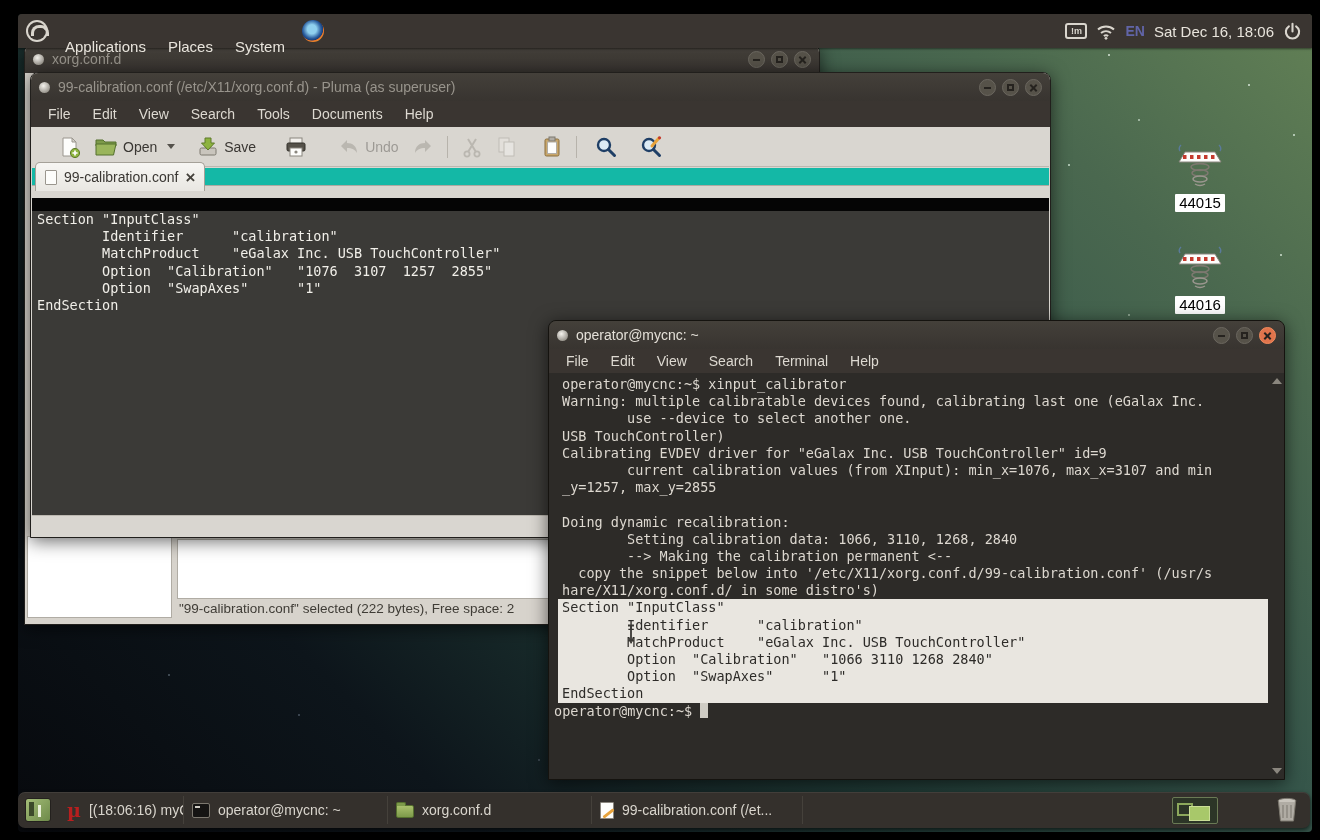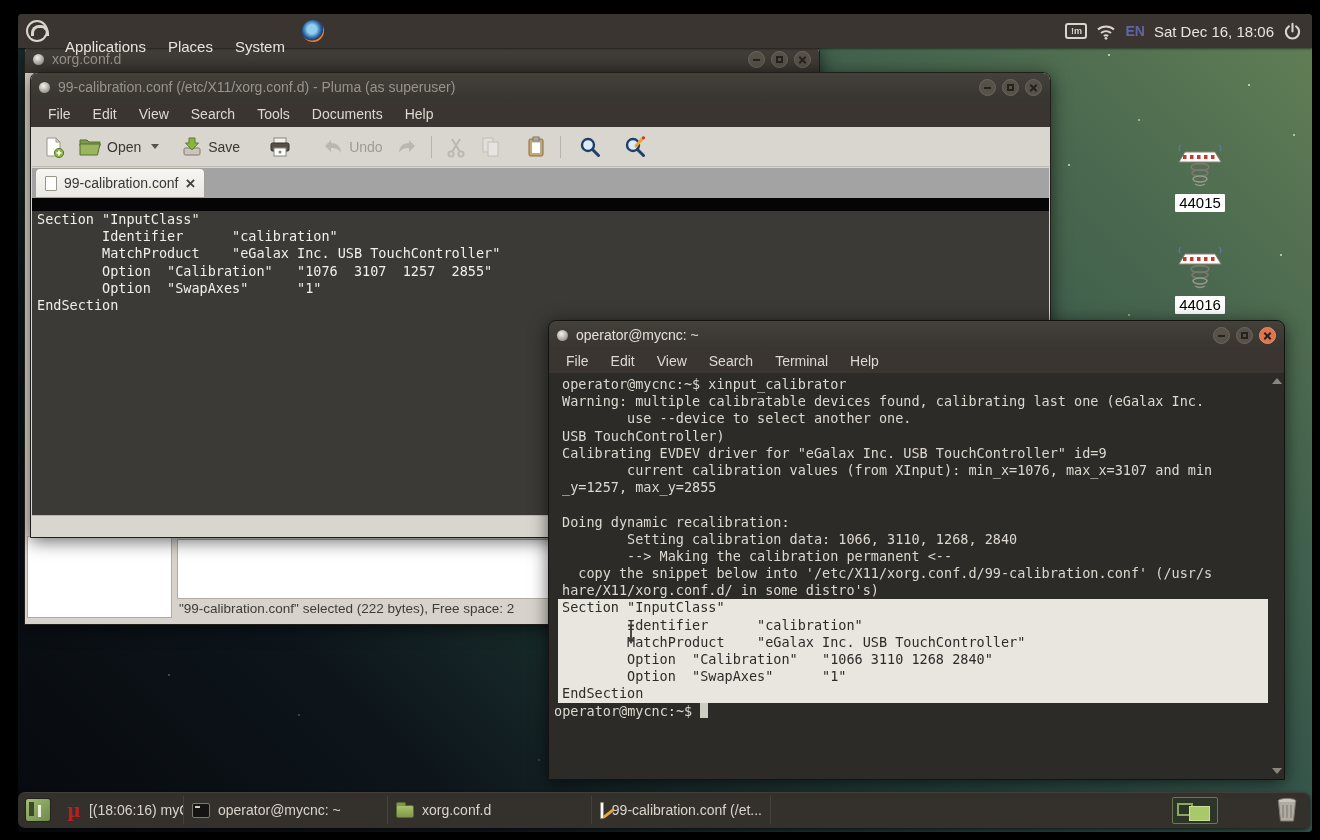--- a/index.html
+++ b/index.html
@@ -84,30 +84,30 @@
   
   .fm { left:6px; top:30px; width:796px; height:581px; background:#d7d3cc; border:1px solid #211f1c; z-index:1; }
   .fm-body { position:absolute; left:1px; right:1px; top:28px; bottom:1px; background:#d7d3cc; }
   .fm-sidebar { position:absolute; left:1px; bottom:5px; width:145px; height:82px; background:#fff; border:1px solid #b0aca4; }
   .fm-main { position:absolute; left:151px; right:2px; bottom:24px; height:60px; background:#fff; border:1px solid #b0aca4; }
   .fm-status { position:absolute; left:153px; right:2px; bottom:3px; height:19px; font-size:13.5px; color:#3f3c36;
                white-space:nowrap; overflow:hidden; }
 
   
   .pluma { left:12px; top:58px; width:1021px; height:466px; background:#d9d6d0; border:1px solid #211f1c; z-index:2; }
-  .toolbar { position:absolute; left:1px; right:1px; top:54px; height:40px; background:#d9d6d0;
+  .toolbar { position:absolute; left:17px; right:1px; top:54px; height:40px; background:#d9d6d0;
              border-bottom:1px solid #bcb8b0; display:flex; align-items:center; padding:0 6px; gap:3px; }
   .tbtn { display:flex; align-items:center; gap:5px; padding:3px 5px; border-radius:4px; color:#3a3733; font-size:14px; }
   .tbtn svg { display:block; }
   .dis { opacity:.38; }
   .tsep { width:1px; height:22px; background:#b7b3ab; margin:0 5px; }
   .caret { width:0; height:0; border-left:4px solid transparent; border-right:4px solid transparent;
            border-top:5px solid #55524c; margin-left:2px; }
-  .tabbar { position:absolute; left:1px; right:1px; top:95px; height:42px; background:#a3a3a3;
-            border-bottom:1px solid #aeaaa2; display:flex; align-items:flex-start; padding-left:3px; }
+  .tabbar { position:absolute; left:1px; right:1px; top:95px; height:18px; background:#14b8a6;
+            border-bottom:1px solid #aeaaa2; display:flex; align-items:center; padding-left:3px; }
   .tab { height:29px; background:linear-gradient(#f7f6f3,#e9e7e2); border:1px solid #a5a199; border-bottom:none;
          border-radius:5px 5px 0 0; display:flex; align-items:center; gap:7px; padding:0 9px;
          font-size:14px; color:#3a3733; }
   .tab-close { font-size:17px; font-weight:bold; color:#45423c; line-height:1; }
   .page-ico { width:12px; height:15px; background:#fdfdfb; border:1px solid #9a968e; border-radius:1px; }
   .editor { position:absolute; left:1px; right:1px; top:125px; bottom:22px; background:#3b3a37; overflow:hidden;
             font-family:"DejaVu Sans Mono", monospace; font-size:13.5px; line-height:17.2px; color:#f1efe9; }
   .curline { height:13px; background:#050505; }
   .ed-line { white-space:pre; padding-left:5px; height:17.2px; }
   .pluma-status { position:absolute; left:1px; right:1px; bottom:1px; height:21px; background:#d9d6d0;
@@ -382,21 +382,21 @@
       <span>[(18:06:16)  myCNC con...</span>
     </span>
     <span class="task-item" style="width:204px">
       <span class="term-ico"></span>
       <span>operator@mycnc: ~</span>
     </span>
     <span class="task-item" style="width:204px">
       <span class="folder-ico"></span>
       <span>xorg.conf.d</span>
     </span>
-    <span class="task-item last" style="width:180px">
+    <span class="task-item last" style="width:212px">
       <span class="edit-ico"></span>
       <span>99-calibration.conf (/et...</span>
     </span>
     <span class="pager">
       <span class="w1"></span>
       <span class="w2"></span>
     </span>
     <svg class="trash" viewBox="0 0 22 26">
       <ellipse cx="11" cy="4" rx="9" ry="2.6" fill="#c9c5bd" stroke="#7c786f"></ellipse>
       <path d="M2.5 5l2 19h13l2-19" fill="#b0aca4" stroke="#7c786f"></path>

